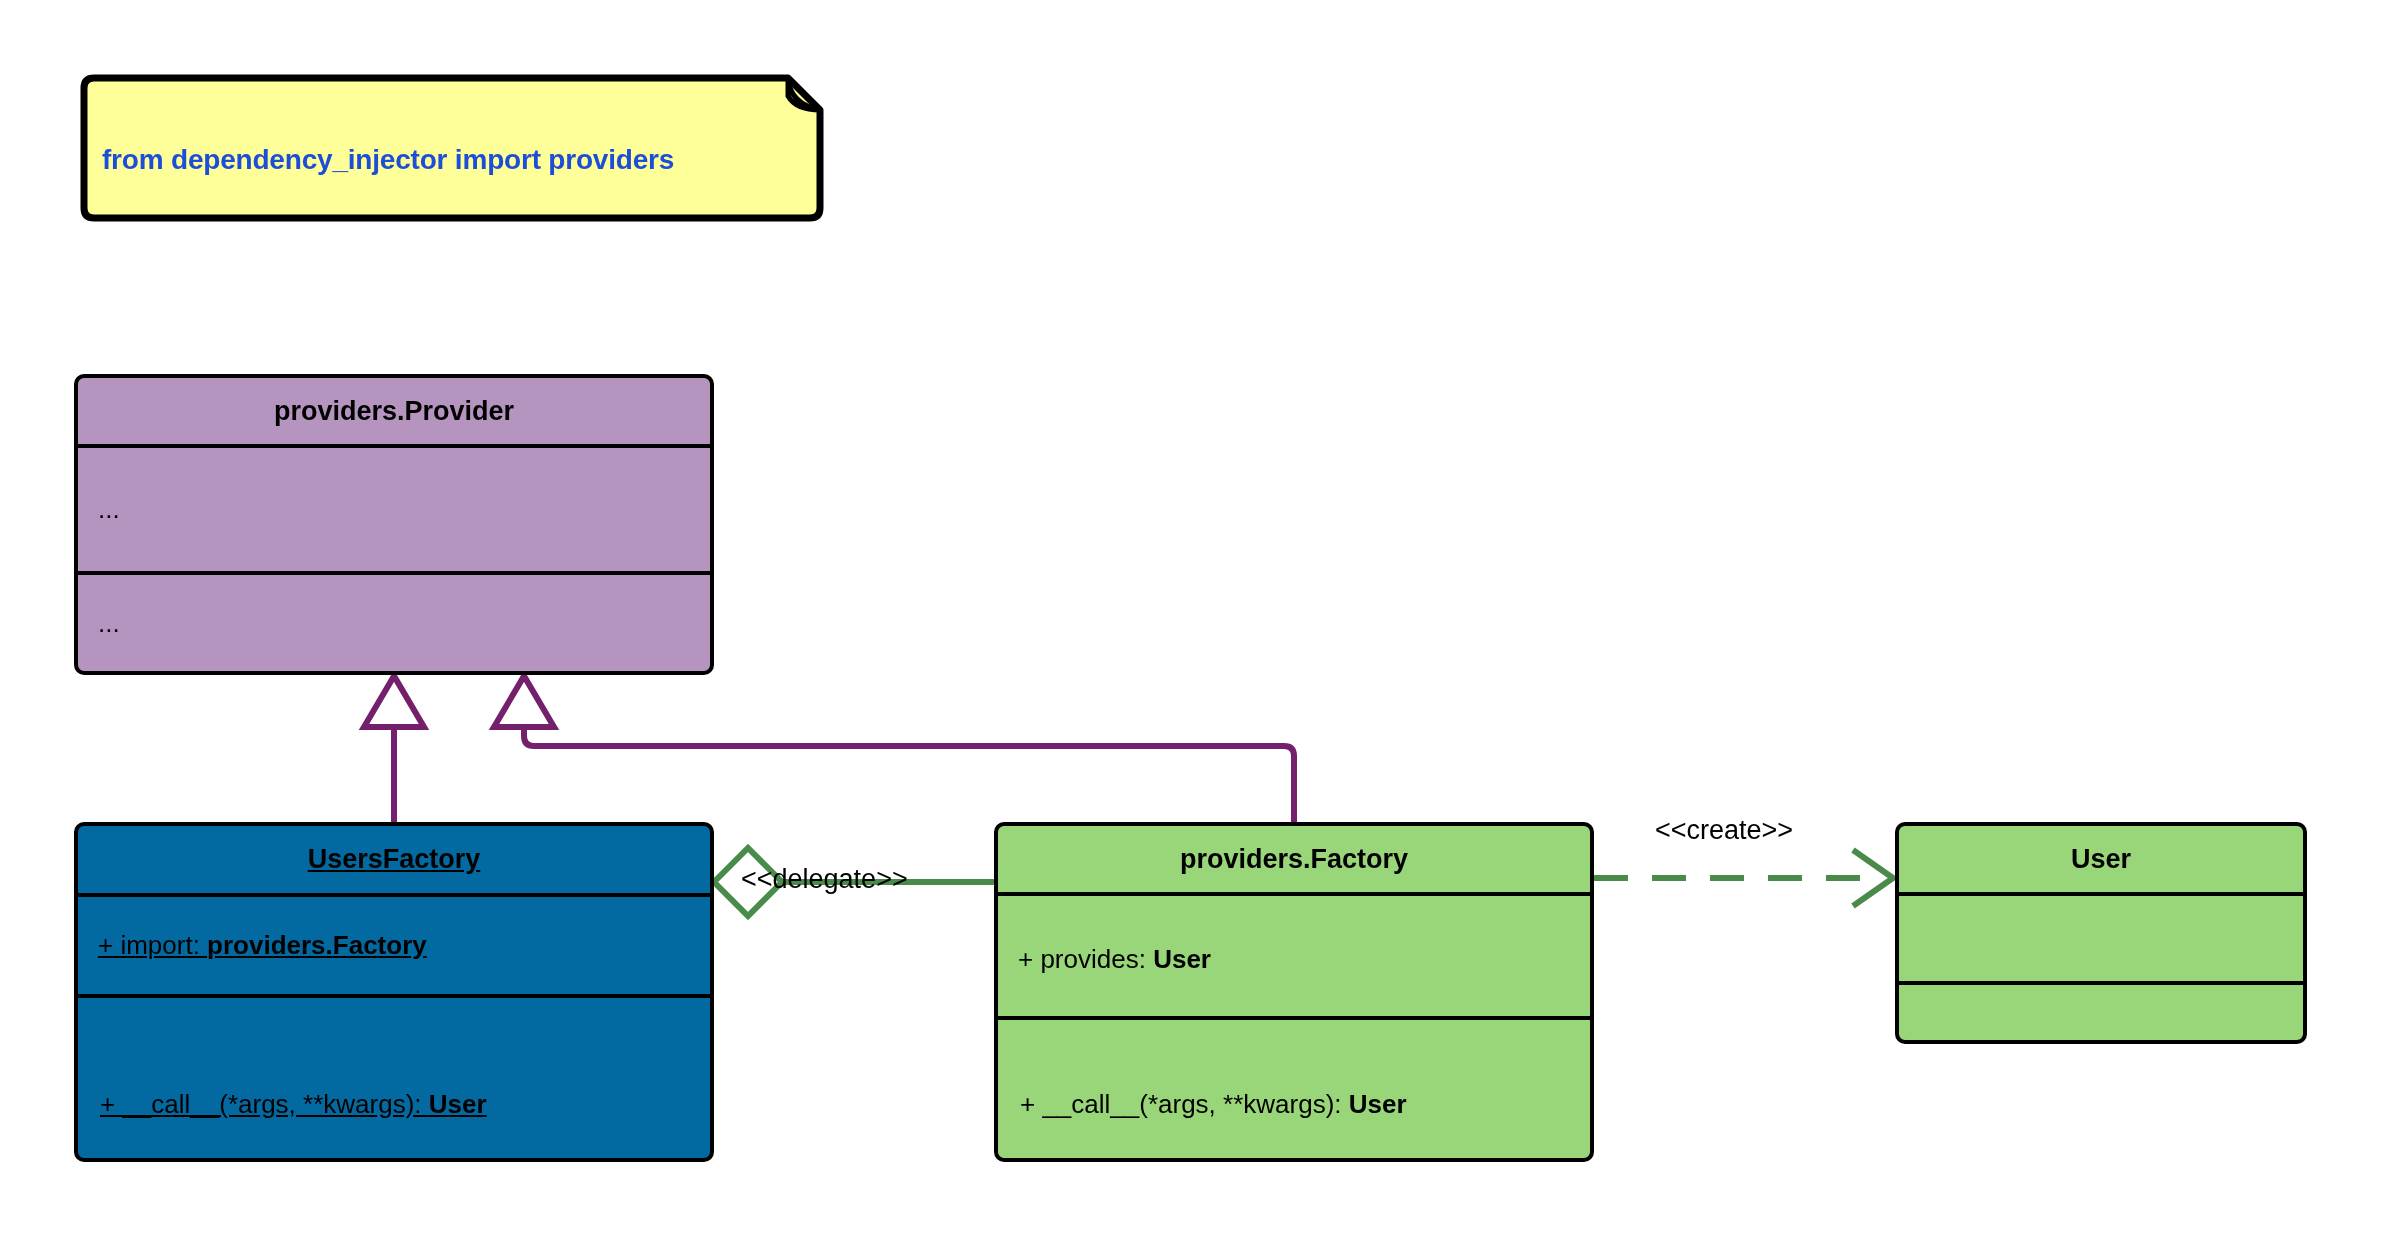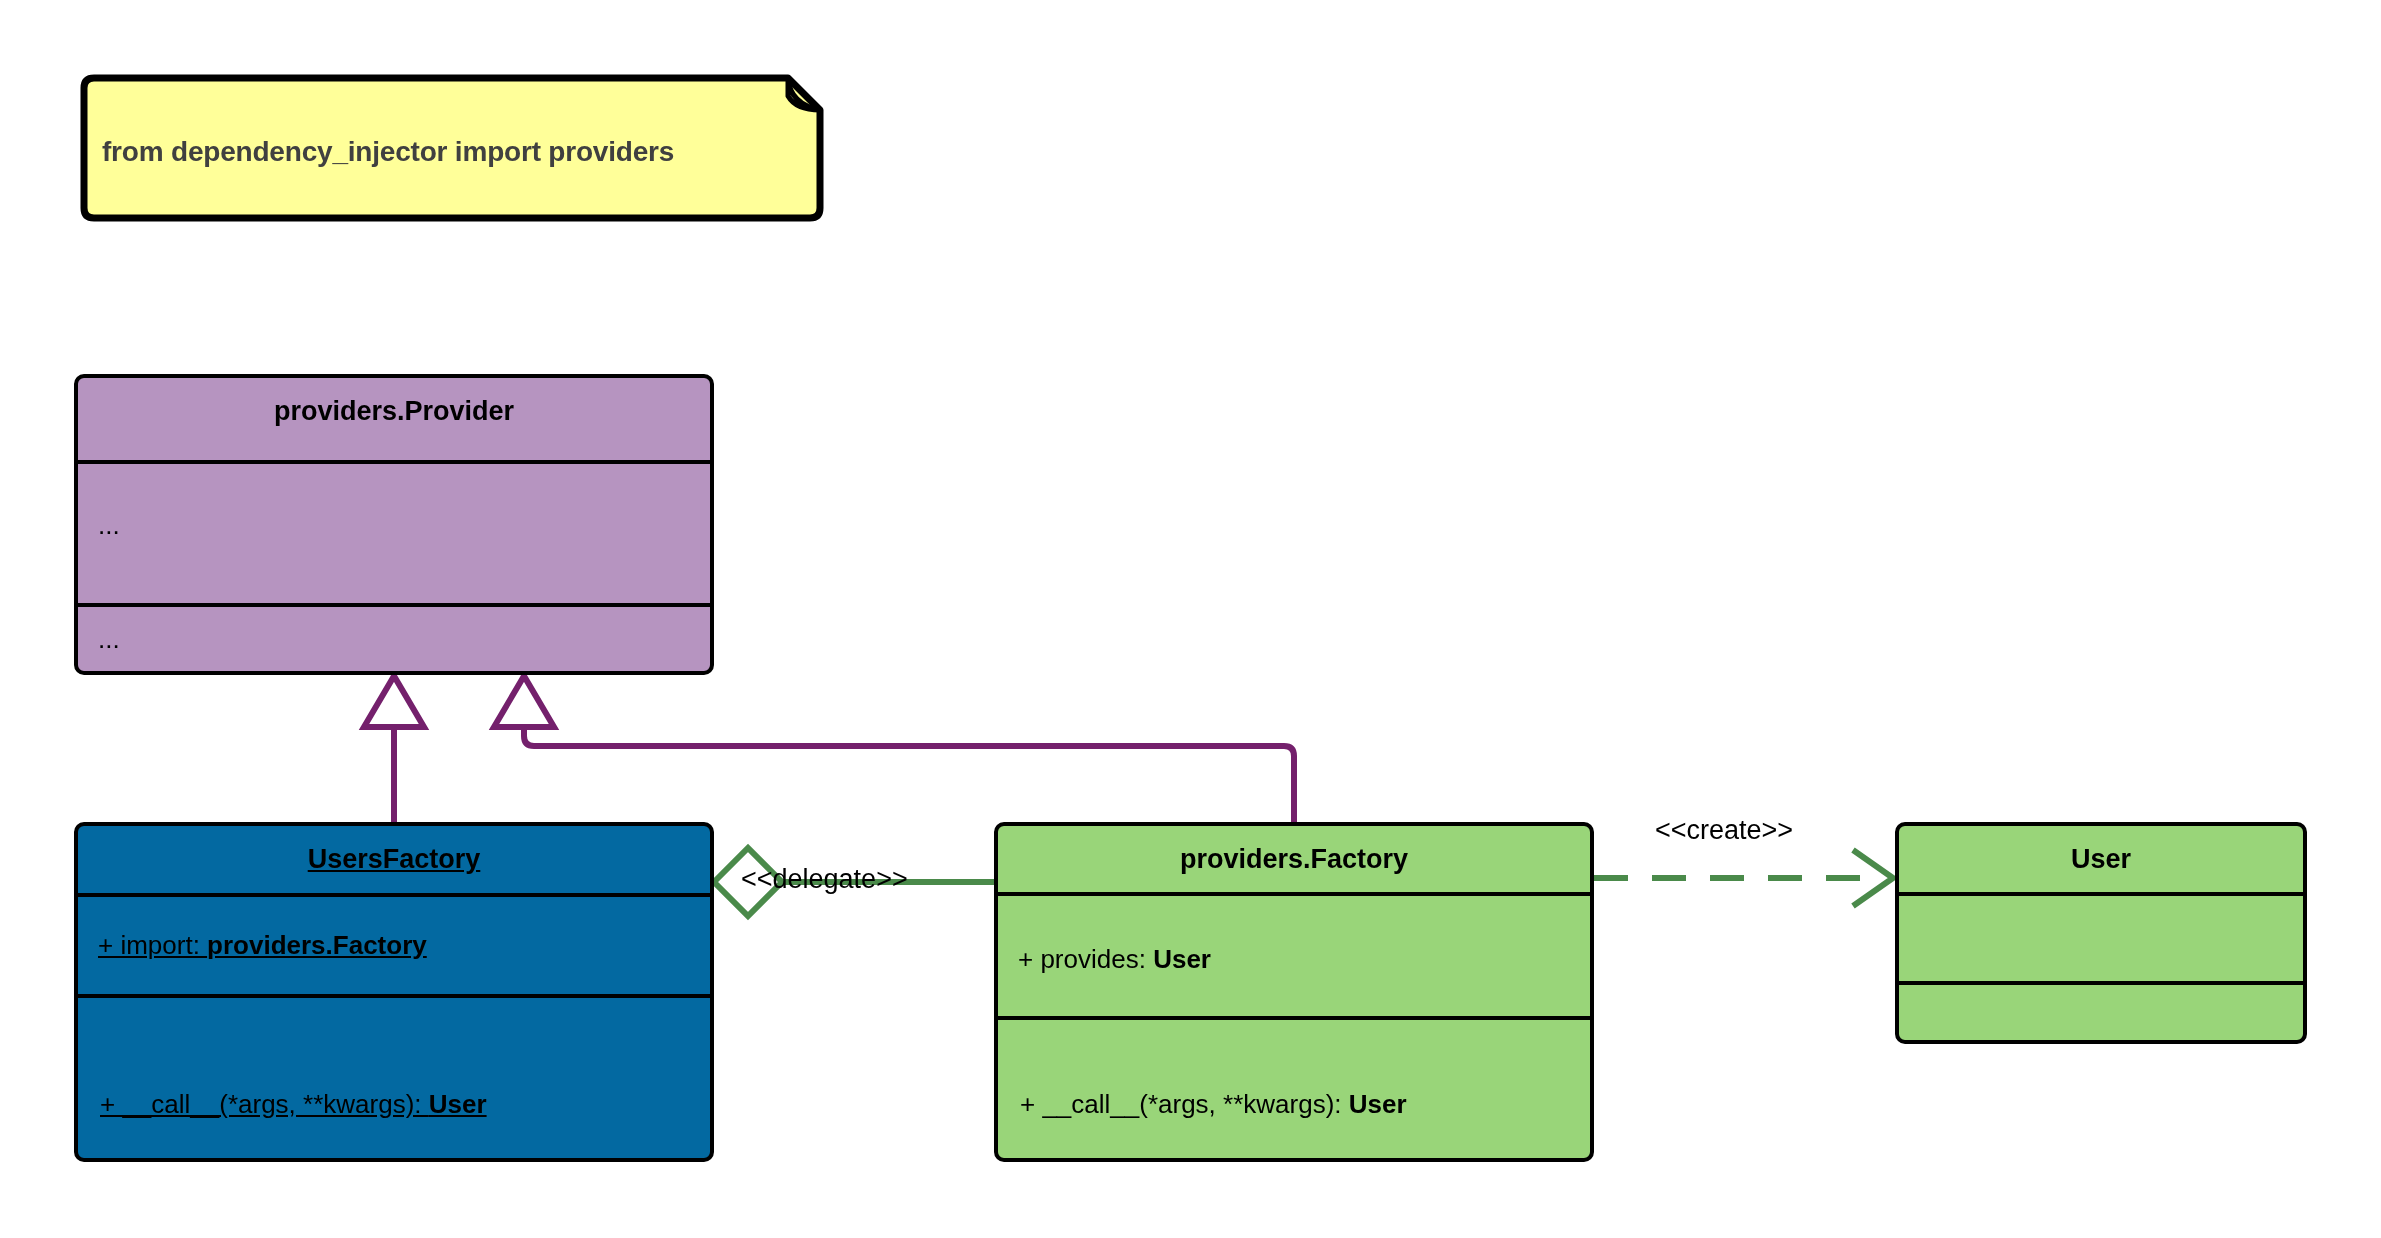--- a/index.html
+++ b/index.html
@@ -34,28 +34,28 @@
     position: absolute;
     left: 74px;
     top: 74px;
     width: 750px;
     height: 148px;
   }
   .note-svg { display: block; }
   .note-text {
     position: absolute;
     left: 28px;
-    top: 4px;
+    top: 12px;
     width: 700px;
     height: 148px;
     display: flex;
     align-items: center;
     font-size: 28px;
     font-weight: bold;
-    color: #404040;
+    color: #1d4ed8;
     letter-spacing: -0.2px;
     white-space: nowrap;
   }
 
   
   .uml-class {
     position: absolute;
     box-sizing: border-box;
     border: 4px solid #000000;
     border-radius: 10px;
@@ -93,21 +93,21 @@
     padding-left: 22px;
   }
   .cmp-body.upper {
     align-items: flex-start;
     padding-top: 48px;
   }
   .cmp-body .tname { font-weight: bold; }
   .dots { font-size: 26px; color: #000000; }
 
   
-  .c-purple { background: #b694c0; gap: 16px; }
+  .c-purple { background: #b694c0; }
   .c-yellow { background: #0369a1; text-decoration: underline; }
   .c-green  { background: #99d579; }
 
   
   #box-provider {
     left: 74px; top: 374px; width: 640px; height: 301px;
   }
   #box-provider .cmp:nth-child(1) { height: 66px; }
   #box-provider .cmp:nth-child(2) { height: 127px; }
   #box-provider .cmp:nth-child(3) { flex: 1; }

